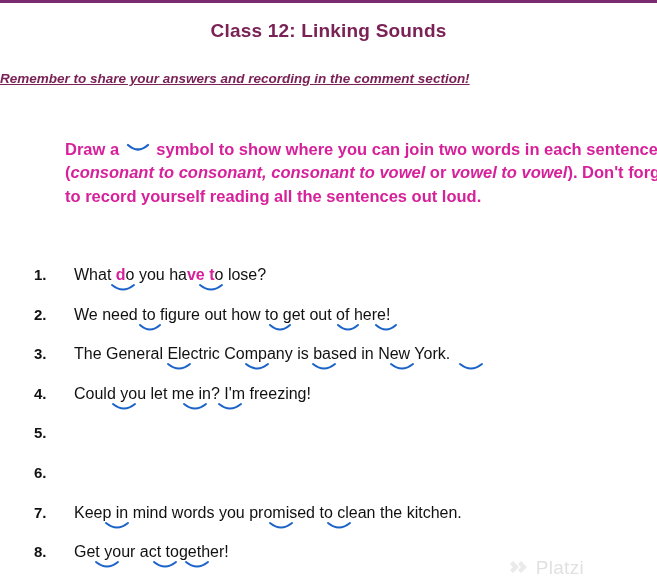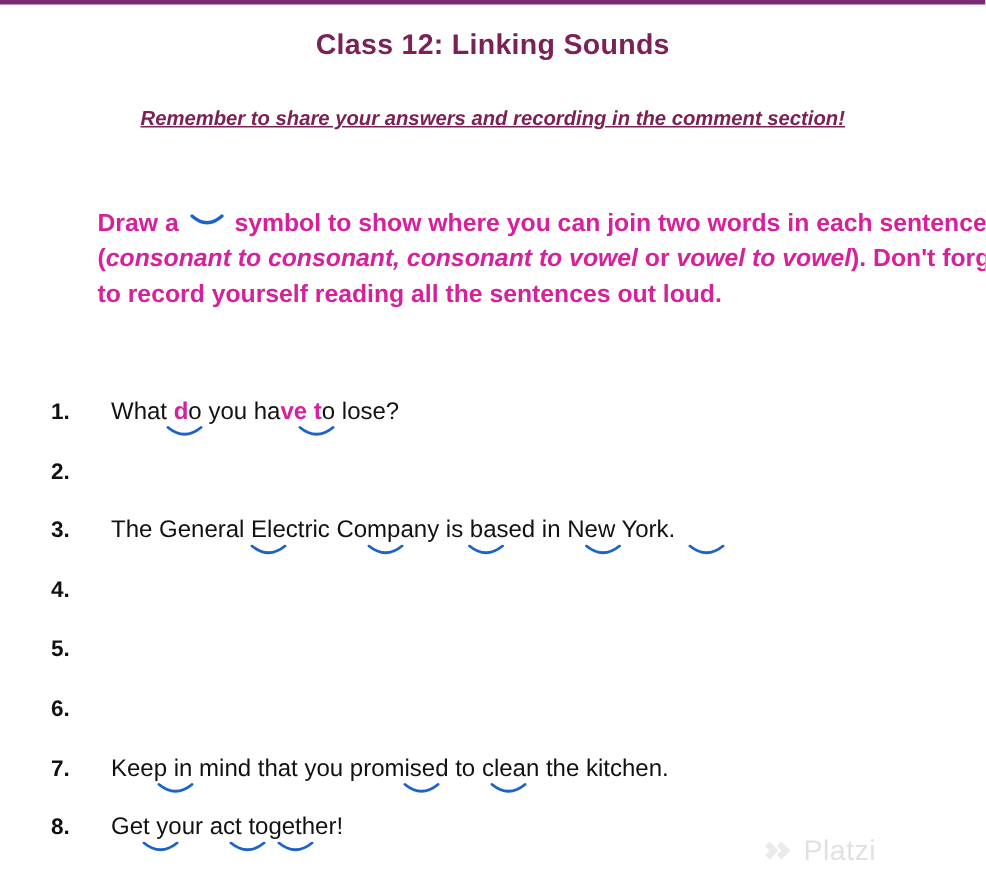--- a/index.html
+++ b/index.html
@@ -38,21 +38,20 @@
     font-size: 19px;
     font-weight: bold;
     color: #7a2255;
     letter-spacing: 0.2px;
   }
   .subtitle {
     position: absolute;
     top: 71px;
     left: 0;
     width: 657px;
-    text-align: center;
     font-size: 13.5px;
     font-weight: bold;
     font-style: italic;
     color: #7a2255;
     text-decoration: underline;
   }
   .instructions {
     position: absolute;
     top: 138px;
     left: 26px;
@@ -176,20 +175,42 @@
         <span class="link-mark" style="left:124px;top:18px;">
             <svg width="26" height="11" viewBox="0 0 26 11">
               <path d="M2 1 Q13 10 24 1" stroke="#1b63c8" stroke-width="1.9" fill="none" stroke-linecap="round"></path>
             </svg>
           </span>
       </div>
     </div>
 
     <div class="s-row">
       <div class="s-num">2.</div>
+      <div class="s-text"><span>We need to figure out how to get out of here!</span>
+        <span class="link-mark" style="left:64px;top:18px;">
+            <svg width="24" height="11" viewBox="0 0 24 11">
+              <path d="M2 1 Q12 10 22 1" stroke="#1b63c8" stroke-width="1.9" fill="none" stroke-linecap="round"></path>
+            </svg>
+          </span>
+        <span class="link-mark" style="left:194px;top:18px;">
+            <svg width="24" height="11" viewBox="0 0 24 11">
+              <path d="M2 1 Q12 10 22 1" stroke="#1b63c8" stroke-width="1.9" fill="none" stroke-linecap="round"></path>
+            </svg>
+          </span>
+        <span class="link-mark" style="left:262px;top:18px;">
+            <svg width="24" height="11" viewBox="0 0 24 11">
+              <path d="M2 1 Q12 10 22 1" stroke="#1b63c8" stroke-width="1.9" fill="none" stroke-linecap="round"></path>
+            </svg>
+          </span>
+        <span class="link-mark" style="left:300px;top:18px;">
+            <svg width="24" height="11" viewBox="0 0 24 11">
+              <path d="M2 1 Q12 10 22 1" stroke="#1b63c8" stroke-width="1.9" fill="none" stroke-linecap="round"></path>
+            </svg>
+          </span>
+      </div>
     </div>
 
     <div class="s-row">
       <div class="s-num">3.</div>
       <div class="s-text"><span>The General Electric Company is based in New York.</span>
         <span class="link-mark" style="left:92px;top:18px;">
             <svg width="26" height="11" viewBox="0 0 26 11">
               <path d="M2 1 Q13 10 24 1" stroke="#1b63c8" stroke-width="1.9" fill="none" stroke-linecap="round"></path>
             </svg>
           </span>
@@ -211,33 +232,50 @@
         <span class="link-mark" style="left:384px;top:18px;">
             <svg width="26" height="11" viewBox="0 0 26 11">
               <path d="M2 1 Q13 10 24 1" stroke="#1b63c8" stroke-width="1.9" fill="none" stroke-linecap="round"></path>
             </svg>
           </span>
       </div>
     </div>
 
     <div class="s-row">
       <div class="s-num">4.</div>
+      <div class="s-text"><span>Could you let me in? I'm freezing!</span>
+        <span class="link-mark" style="left:37px;top:18px;">
+            <svg width="26" height="11" viewBox="0 0 26 11">
+              <path d="M2 1 Q13 10 24 1" stroke="#1b63c8" stroke-width="1.9" fill="none" stroke-linecap="round"></path>
+            </svg>
+          </span>
+        <span class="link-mark" style="left:108px;top:18px;">
+            <svg width="26" height="11" viewBox="0 0 26 11">
+              <path d="M2 1 Q13 10 24 1" stroke="#1b63c8" stroke-width="1.9" fill="none" stroke-linecap="round"></path>
+            </svg>
+          </span>
+        <span class="link-mark" style="left:143px;top:18px;">
+            <svg width="26" height="11" viewBox="0 0 26 11">
+              <path d="M2 1 Q13 10 24 1" stroke="#1b63c8" stroke-width="1.9" fill="none" stroke-linecap="round"></path>
+            </svg>
+          </span>
+      </div>
     </div>
 
     <div class="s-row">
       <div class="s-num">5.</div>
     </div>
 
     <div class="s-row">
       <div class="s-num">6.</div>
     </div>
 
     <div class="s-row">
       <div class="s-num">7.</div>
-      <div class="s-text"><span>Keep in mind that you promised to clean the kitchen.</span>
+      <div class="s-text"><span>Keep in mind words you promised to clean the kitchen.</span>
         <span class="link-mark" style="left:30px;top:18px;">
             <svg width="26" height="11" viewBox="0 0 26 11">
               <path d="M2 1 Q13 10 24 1" stroke="#1b63c8" stroke-width="1.9" fill="none" stroke-linecap="round"></path>
             </svg>
           </span>
         <span class="link-mark" style="left:194px;top:18px;">
             <svg width="26" height="11" viewBox="0 0 26 11">
               <path d="M2 1 Q13 10 24 1" stroke="#1b63c8" stroke-width="1.9" fill="none" stroke-linecap="round"></path>
             </svg>
           </span>

